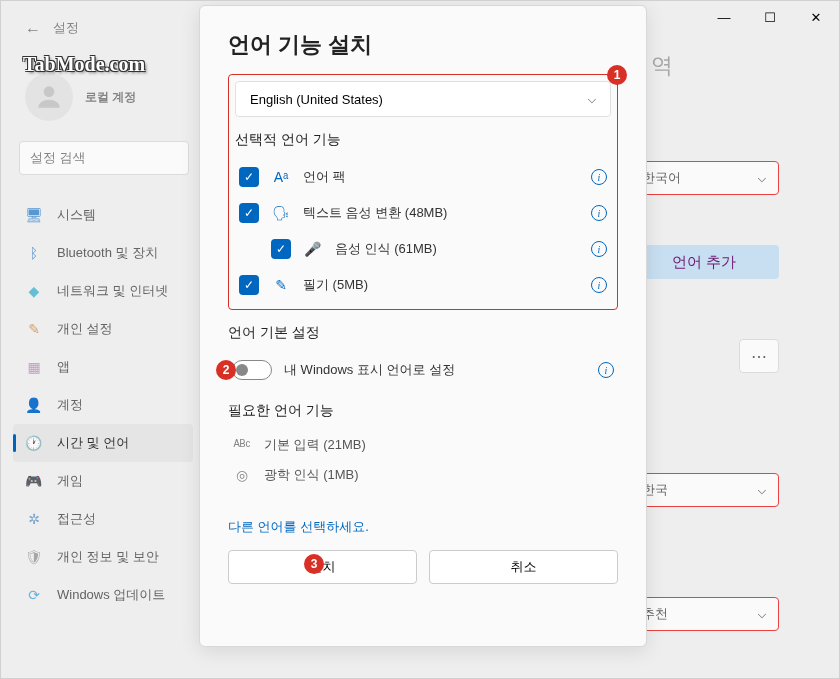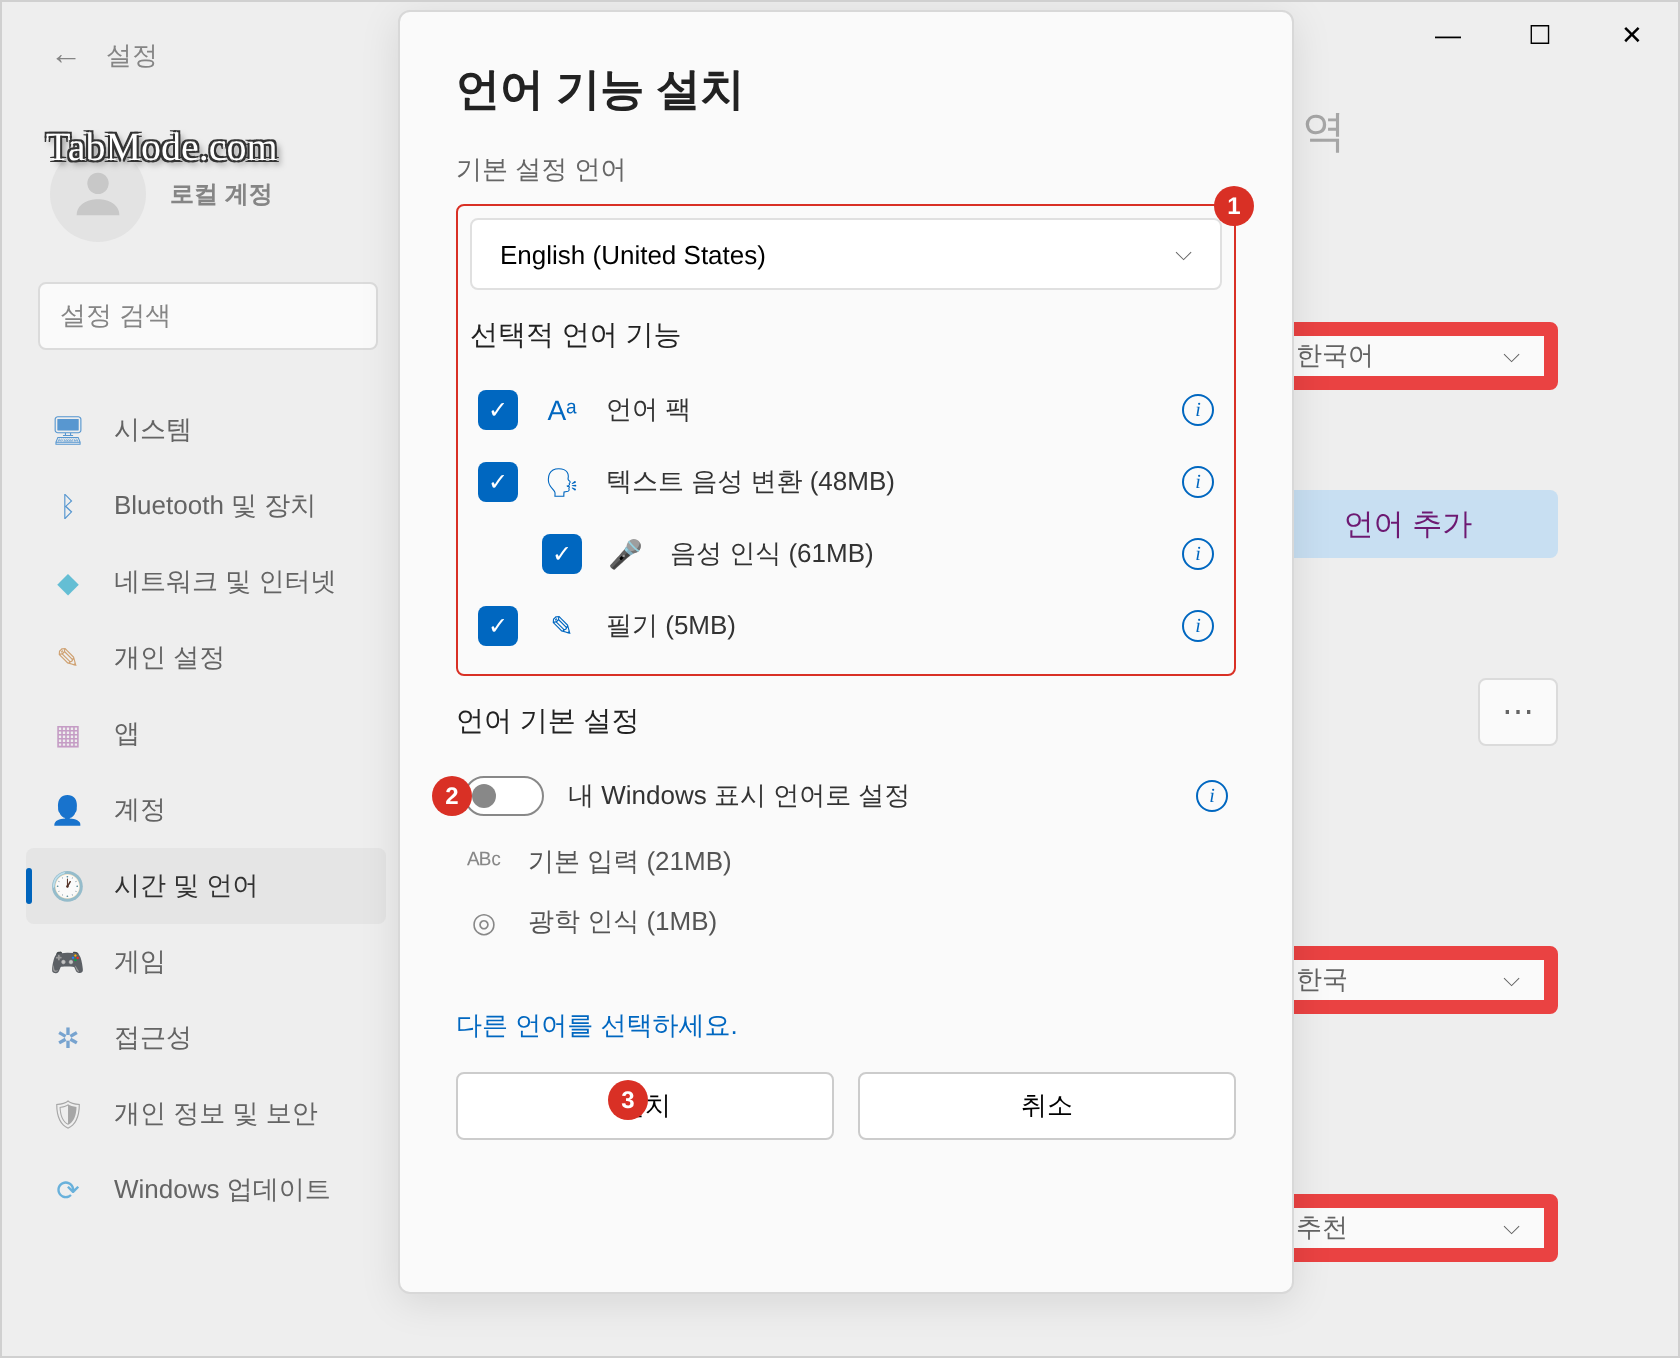--- a/index.html
+++ b/index.html
@@ -4,21 +4,21 @@
   <style>
     * { box-sizing: border-box; margin: 0; padding: 0; font-family: 'Segoe UI', Arial, sans-serif; }
     body { width: 840px; height: 679px; background: #f3f3f3; position: relative; overflow: hidden; border: 1px solid #d0d0d0; }
     
     .window-controls { position: absolute; top: 0; right: 0; display: flex; gap: 0; z-index: 100; }
     .window-btn { width: 46px; height: 32px; display: flex; align-items: center; justify-content: center; font-size: 13px; cursor: pointer; }
     
     .back-arrow { position: absolute; top: 18px; left: 24px; color: #888; font-size: 16px; }
     .settings-title { position: absolute; top: 18px; left: 52px; color: #888; font-size: 13px; }
     
-    .watermark { position: absolute; top: 62px; left: 22px; font-family: Georgia, serif; font-size: 20px; font-weight: normal; color: #fff; text-shadow: -1px -1px 0 #333, 1px -1px 0 #333, -1px 1px 0 #333, 1px 1px 0 #333, 2px 2px 3px rgba(0,0,0,0.5); z-index: 50; }
+    .watermark { position: absolute; top: 52px; left: 22px; font-family: Georgia, serif; font-size: 20px; font-weight: bold; color: #fff; text-shadow: -1px -1px 0 #333, 1px -1px 0 #333, -1px 1px 0 #333, 1px 1px 0 #333, 2px 2px 3px rgba(0,0,0,0.5); z-index: 50; }
     
     .user-section { position: absolute; top: 72px; left: 24px; display: flex; align-items: center; gap: 12px; }
     .avatar { width: 48px; height: 48px; border-radius: 50%; background: #e8e8e8; display: flex; align-items: center; justify-content: center; color: #aaa; font-size: 28px; }
     .user-info { font-size: 12px; color: #888; font-weight: bold; }
     
     .search-box { position: absolute; top: 140px; left: 18px; width: 170px; height: 34px; background: #fff; border: 1px solid #e0e0e0; border-radius: 4px; padding: 0 10px; display: flex; align-items: center; color: #888; font-size: 13px; }
     
     .sidebar { position: absolute; top: 195px; left: 12px; width: 180px; }
     .sidebar-item { display: flex; align-items: center; gap: 14px; padding: 10px 12px; font-size: 13px; color: #666; border-radius: 4px; cursor: pointer; }
     .sidebar-item.active { background: #eaeaea; color: #333; position: relative; }
@@ -52,21 +52,21 @@
     
     .required-row { display: flex; align-items: center; gap: 12px; padding: 6px 4px; font-size: 13px; color: #555; }
     
     .link-text { color: #0067c0; font-size: 13px; margin-top: 28px; cursor: pointer; }
     
     .button-row { display: flex; gap: 12px; margin-top: 14px; }
     .btn { flex: 1; height: 34px; border: 1px solid #ccc; border-radius: 4px; background: #fff; font-size: 13px; display: flex; align-items: center; justify-content: center; cursor: pointer; position: relative; }
     
     .bg-content { position: absolute; top: 50px; right: 30px; width: 180px; pointer-events: none; }
     .bg-heading { font-size: 22px; color: #aaa; margin-bottom: 80px; }
-    .bg-dropdown { width: 150px; height: 34px; border: 7px solid #ef4444; background: #fff; border-radius: 4px; padding: 0 12px; display: flex; align-items: center; justify-content: space-between; font-size: 13px; color: #666; margin-bottom: 50px; }
+    .bg-dropdown { width: 150px; height: 34px; border: 1px solid #ef4444; background: #fff; border-radius: 4px; padding: 0 12px; display: flex; align-items: center; justify-content: space-between; font-size: 13px; color: #666; margin-bottom: 50px; }
     .add-lang-btn { width: 150px; height: 34px; background: #cce4f7; color: #701a75; border-radius: 4px; display: flex; align-items: center; justify-content: center; font-size: 15px; margin-bottom: 60px; }
     .more-dots { width: 40px; height: 34px; border: 1px solid #e0e0e0; background: #fff; border-radius: 4px; display: flex; align-items: center; justify-content: center; margin-left: 110px; margin-bottom: 100px; color: #666; }
   </style>
 </head>
 <body>
 
 <div class="window-controls">
   <div class="window-btn">—</div>
   <div class="window-btn">☐</div>
   <div class="window-btn">✕</div>
@@ -153,21 +153,20 @@
   <div style="height:40px"></div>
   <div class="bg-dropdown">
     <span>추천</span>
     <span class="chev">⌵</span>
   </div>
 </div>
 
 <div class="modal-overlay"></div>
 <div class="modal">
   <div class="modal-title">언어 기능 설치</div>
-  <div class="modal-subtitle">기본 설정 언어</div>
 
   <div class="highlight-box">
     <div class="badge-circle badge-1">1</div>
     <div class="dropdown">
       <span>English (United States)</span>
       <span class="chev">⌵</span>
     </div>
     <div class="section-heading">선택적 언어 기능</div>
     <div id="features">
         <div class="feature-row">
@@ -198,20 +197,21 @@
   </div>
 
   <div class="section-heading">언어 기본 설정</div>
   <div class="feature-row" style="position:relative;">
     <div class="badge-circle" style="left:-12px;">2</div>
     <div class="toggle"></div>
     <span class="feature-label">내 Windows 표시 언어로 설정</span>
     <span class="info-icon">i</span>
   </div>
 
+  <div class="section-heading">필요한 언어 기능</div>
   <div id="required">
       <div class="required-row">
         <span class="feature-icon" style="color:#888">ᴬᴮᶜ</span>
         <span class="feature-label">기본 입력 (21MB)</span>
       </div>
       <div class="required-row">
         <span class="feature-icon" style="color:#888">◎</span>
         <span class="feature-label">광학 인식 (1MB)</span>
       </div>
     </div>

